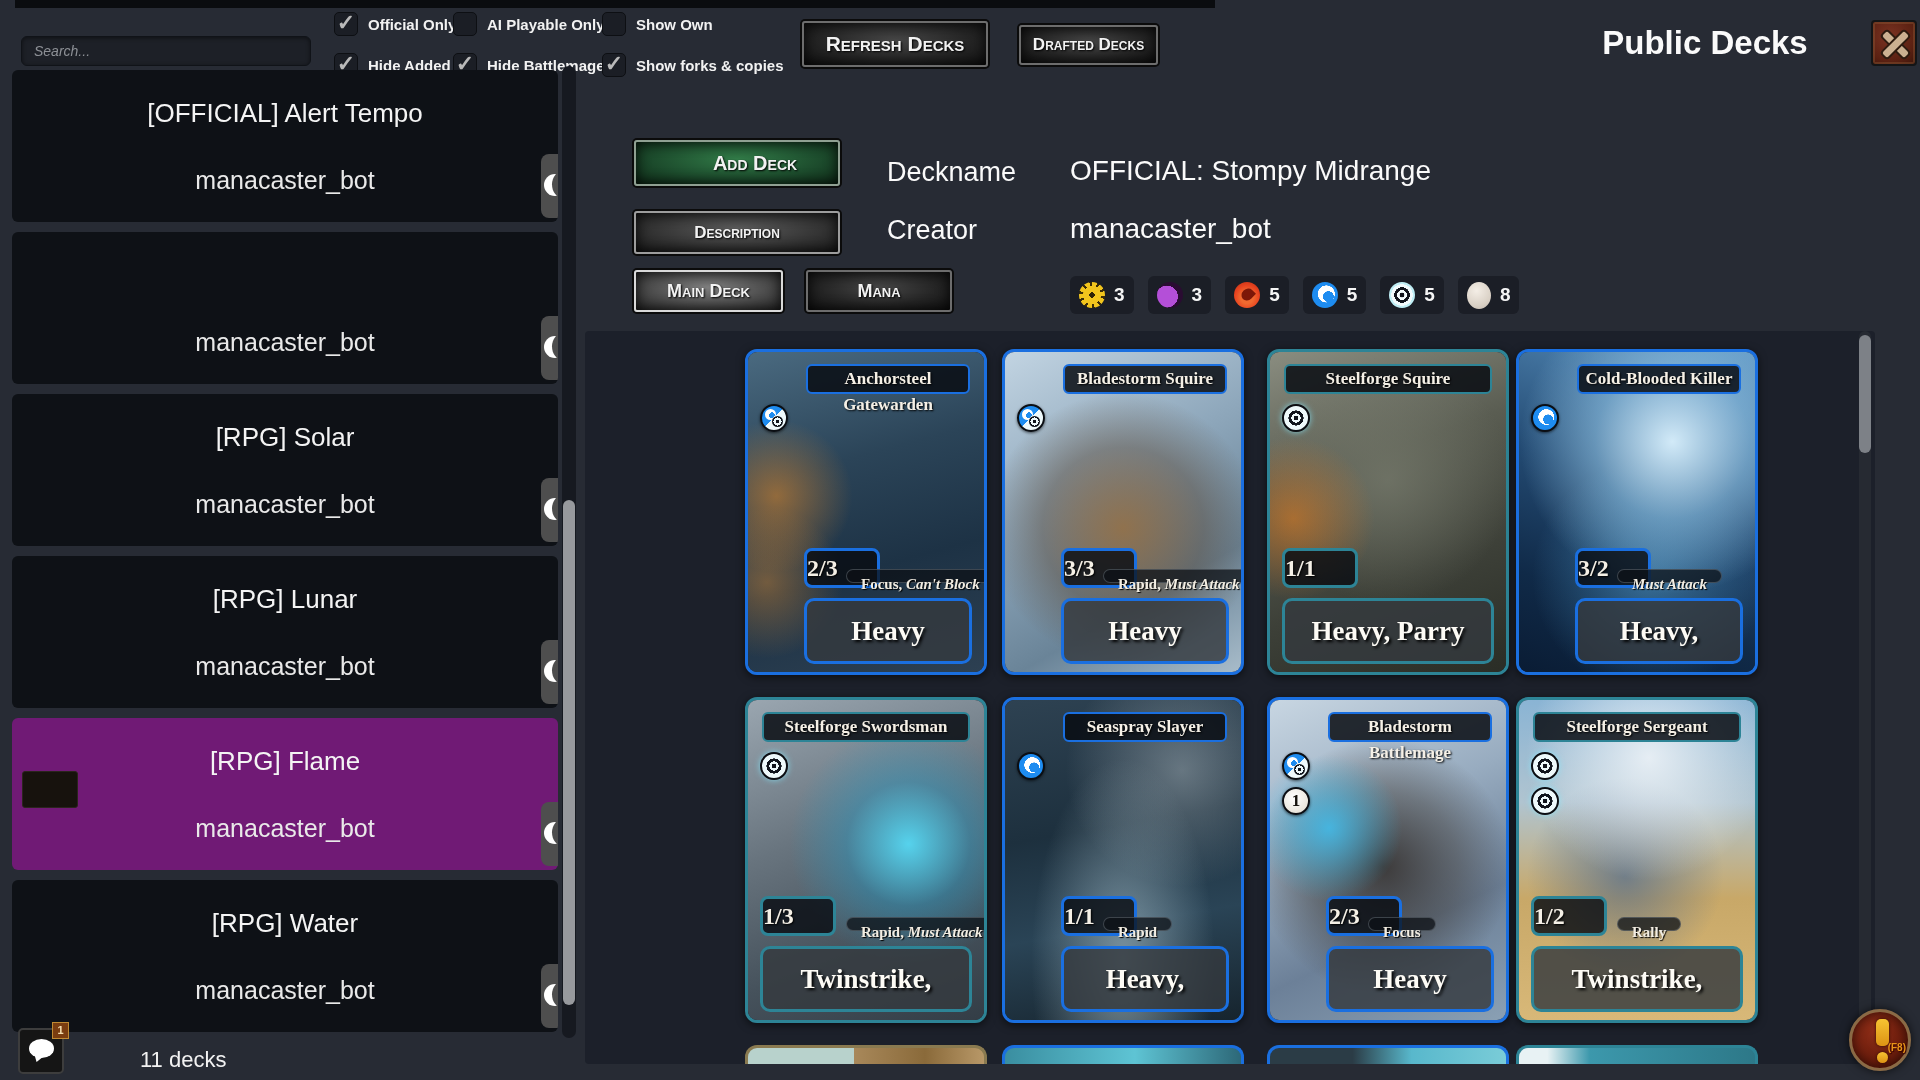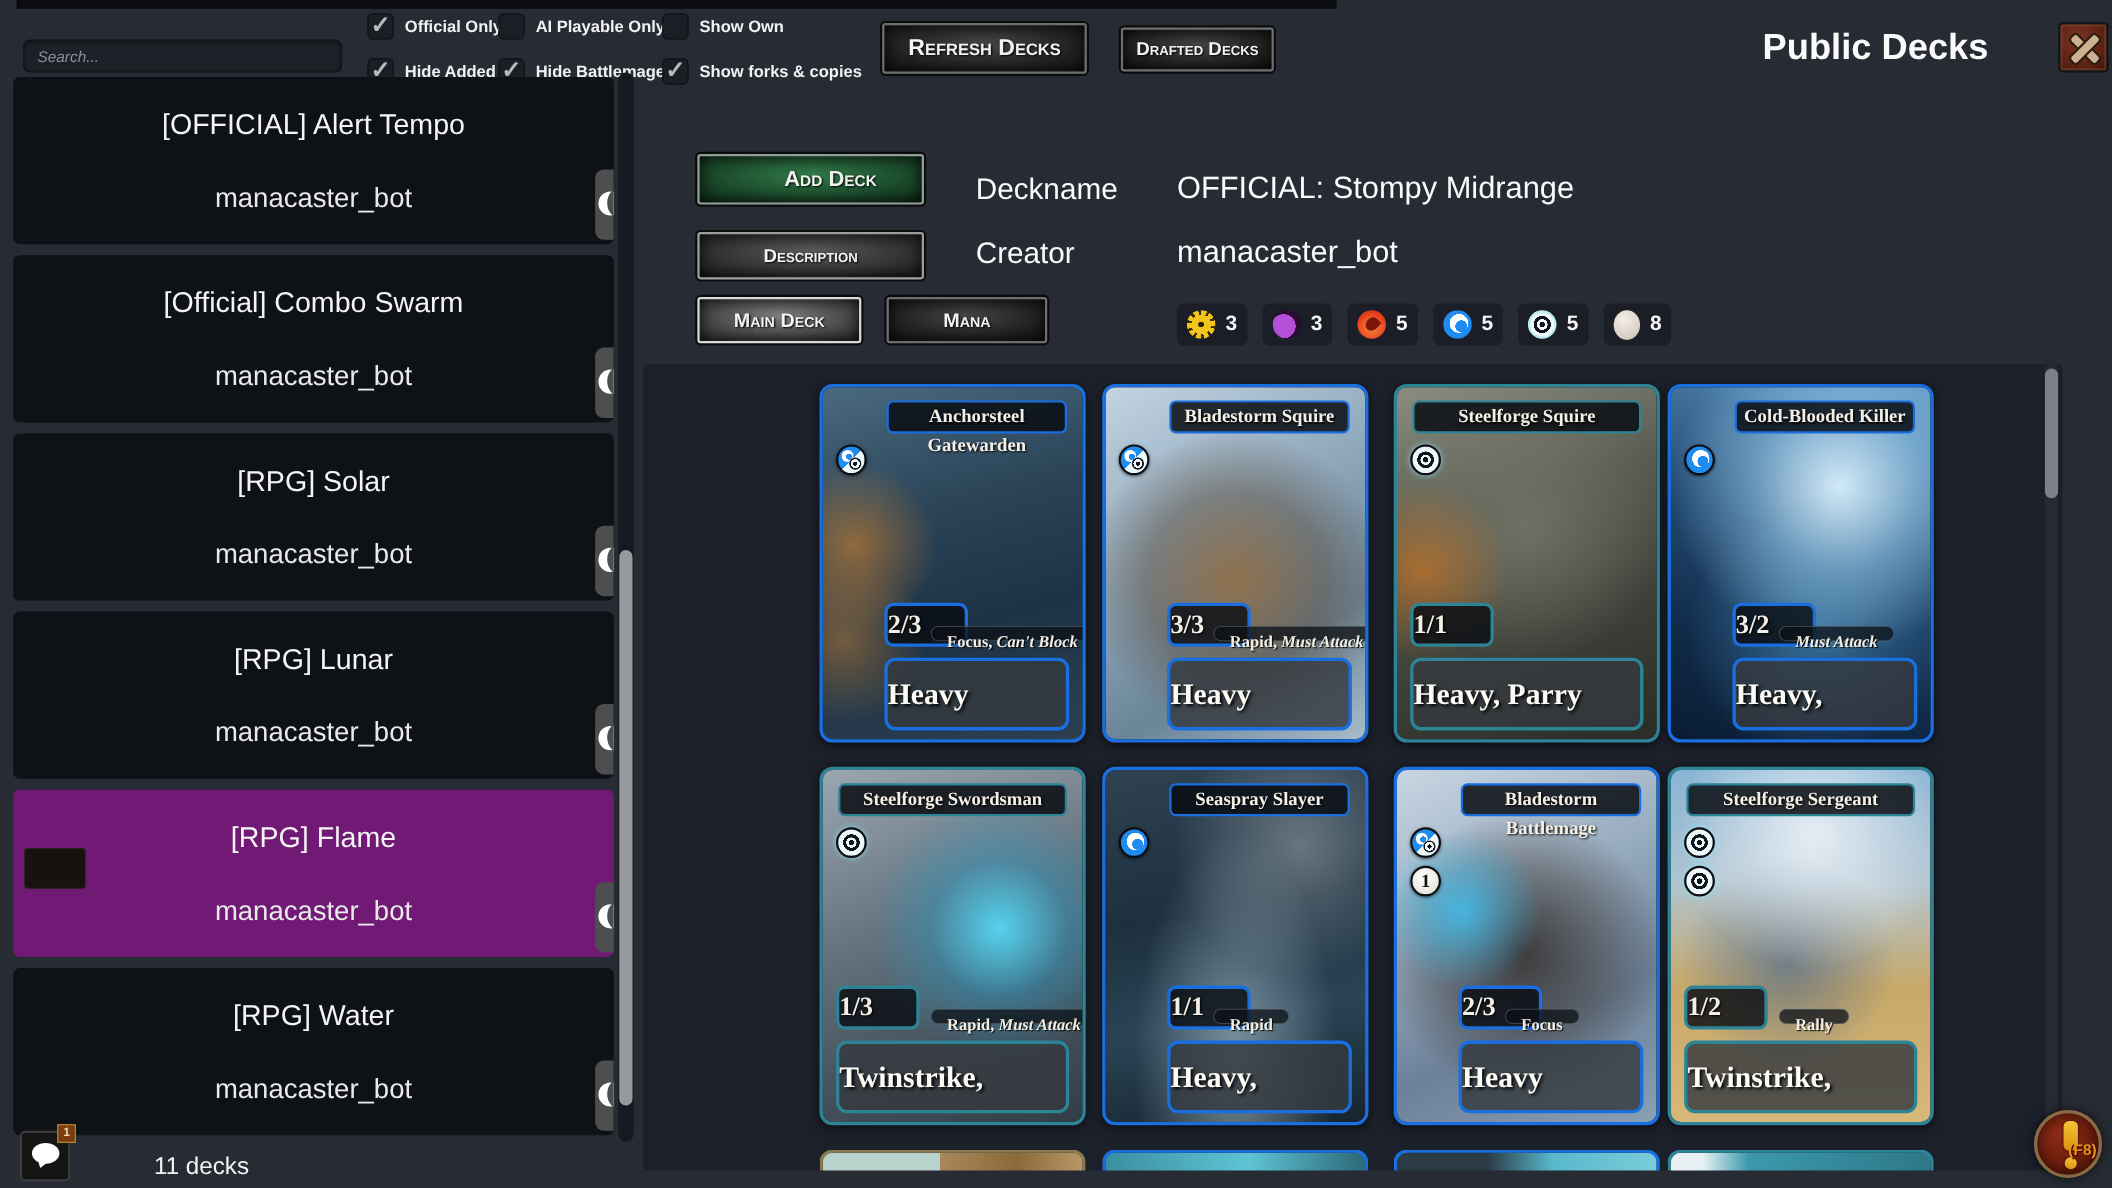--- a/index.html
+++ b/index.html
@@ -93,32 +93,32 @@
   .cost { width:28px; height:28px; border-radius:50%; border:2px solid #0b0e13; position:relative; display:block; box-shadow:0 1px 3px rgba(0,0,0,.6); }
   .cost.water { background:radial-gradient(circle at 63% 56%,#1e8cf0 0 24%,rgba(0,0,0,0) 25%), radial-gradient(circle at 55% 46%,#ffffff 0 42%,rgba(0,0,0,0) 43%), #1e8cf0; }
   .cost.steel { background:radial-gradient(circle,#10141c 0 14%,#eef9fb 15% 27%,#10141c 28% 44%,#eef9fb 45%); box-shadow:0 0 6px rgba(130,230,250,.8); }
   .cost.ws { background:linear-gradient(135deg,#1e8cf0 0 50%,#eef9fb 50%); }
   .cost.ws::before { content:''; position:absolute; left:3px; top:3px; width:11px; height:11px; border-radius:50%; background:radial-gradient(circle at 62% 56%,#1e8cf0 0 30%,rgba(0,0,0,0) 31%), #fff; }
   .cost.ws::after { content:''; position:absolute; right:3px; bottom:3px; width:11px; height:11px; border-radius:50%; background:radial-gradient(circle,#10141c 0 24%,#eef9fb 25% 52%,#10141c 53% 78%,#eef9fb 79%); }
   .cost.generic { background:radial-gradient(circle at 42% 36%,#ffffff,#e8e4da 75%); color:#14110c; font-size:17px; font-weight:bold; text-align:center; line-height:24px; }
   .stats { position:absolute; left:12px; bottom:84px; width:76px; height:40px; background:rgba(8,12,18,.82); border:3px solid; border-radius:8px; line-height:34px; font-size:24px; font-weight:bold; color:#f5f0e6; text-shadow:1px 1px 2px #000; }
   .kw { position:absolute; left:98px; bottom:89px; height:14px; background:rgba(12,16,22,.75); border:1px solid rgba(150,160,170,.35); border-radius:15px; padding:0 14px; line-height:28px; font-size:15px; color:#f2ede2; text-shadow:1px 1px 1px #000; white-space:nowrap; }
   .kw .kb { font-weight:bold; } .kw .ki { font-weight:bold; font-style:italic; }
-  .ability { position:absolute; left:12px; right:12px; bottom:8px; height:66px; background:rgba(52,57,62,.82); border:3px solid; border-radius:10px; text-align:left; line-height:60px; font-size:27px; font-weight:bold; color:#fdfbf5; text-shadow:2px 2px 3px #000; }
+  .ability { position:absolute; left:12px; right:12px; bottom:8px; height:66px; background:rgba(52,57,62,.82); border:3px solid; border-radius:10px; text-align:center; line-height:60px; font-size:27px; font-weight:bold; color:#fdfbf5; text-shadow:2px 2px 3px #000; }
 
   .stub { position:absolute; top:714px; width:242px; height:60px; border:3px solid; border-bottom:none; border-radius:12px 12px 0 0; }
   .stub-0 { border-color:#8a7a50; background:linear-gradient(90deg,#b8d2cc 0 45%,#a8885a 45%,#8a6a3a 75%,#b89868); }
   .stub-1 { border-color:#1a6fe0; background:linear-gradient(90deg,#3a8ea0,#5ec4d4 55%,#2d6878); }
   .stub-2 { border-color:#1a6fe0; background:linear-gradient(90deg,#2b3c46 0 35%,#58b8cc 60%,#7accd8); }
   .stub-3 { border-color:#2d8496; background:linear-gradient(90deg,#e8f2f4 0 12%,#3c98ac 30%,#2d7888); }
 
   .fab { position:absolute; left:1849px; top:1009px; width:62px; height:62px; border-radius:50%; background:radial-gradient(circle at 40% 32%, #8e2d17, #6a1c0c 62%, #4a1208); border:3px solid #8a6a45; box-shadow:0 0 10px rgba(0,0,0,.7), inset 0 0 12px rgba(0,0,0,.55); cursor:pointer; }
   .fab .ex-bar { position:absolute; left:24px; top:7px; width:13px; height:27px; border-radius:5px; background:linear-gradient(#f6c332,#dd9314); box-shadow:0 0 3px #2a0c04; }
   .fab .ex-dot { position:absolute; left:25px; top:40px; width:11px; height:11px; border-radius:50%; background:linear-gradient(#f6c332,#dd9314); box-shadow:0 0 3px #2a0c04; }
-  .fab .fkey { position:absolute; right:2px; bottom:15px; font-size:14px; font-weight:bold; color:#e89418; text-shadow:1px 1px 1px #300; }
+  .fab .fkey { position:absolute; right:2px; bottom:15px; font-size:10px; font-weight:bold; color:#e89418; text-shadow:1px 1px 1px #300; }
 </style>
 </head>
 <body>
 
 <div class="top-edge"></div>
 
 <input class="search" type="text" placeholder="Search..." style="">
 
 <div class="cb-area">
     <div class="cb-col">
@@ -164,21 +164,20 @@
 
 <div id="deck-list">
     <div class="deck-item" style="top: 70px;">
       <div class="deck-title">[OFFICIAL] Alert Tempo</div>
       <div class="deck-creator">manacaster_bot</div>
       <span class="side-tab">
         <i class="crescent"></i>
       </span>
     </div>
     <div class="deck-item" style="top: 232px;">
-      <div class="deck-title">[Official] Combo Swarm</div>
       <div class="deck-creator">manacaster_bot</div>
       <span class="side-tab">
         <i class="crescent"></i>
       </span>
     </div>
     <div class="deck-item" style="top: 394px;">
       <div class="deck-title">[RPG] Solar</div>
       <div class="deck-creator">manacaster_bot</div>
       <span class="side-tab">
         <i class="crescent"></i>

